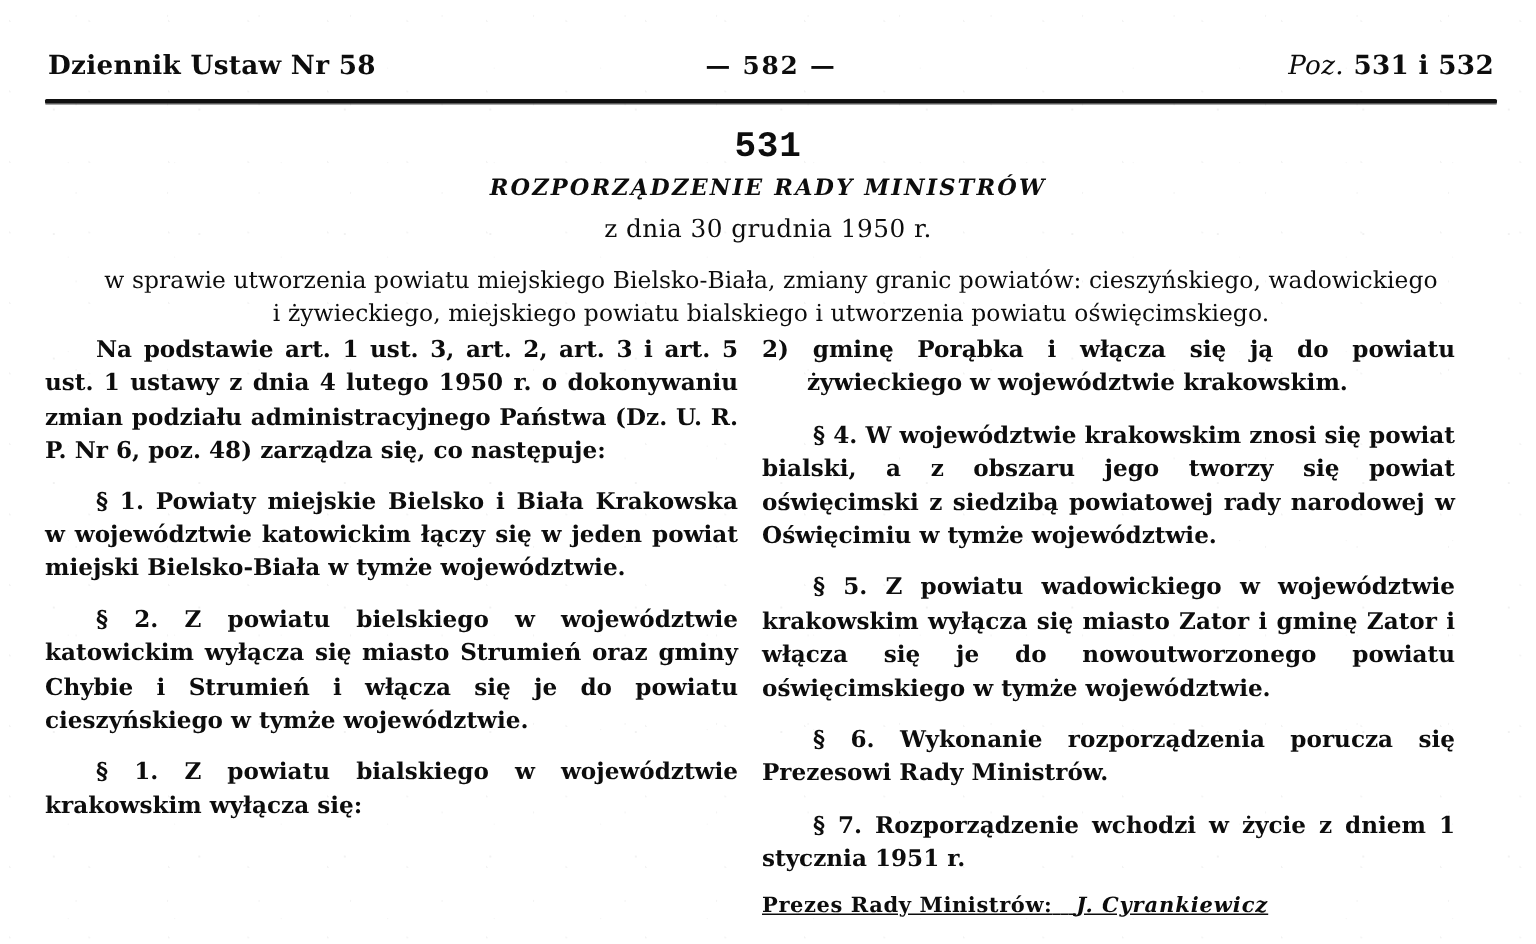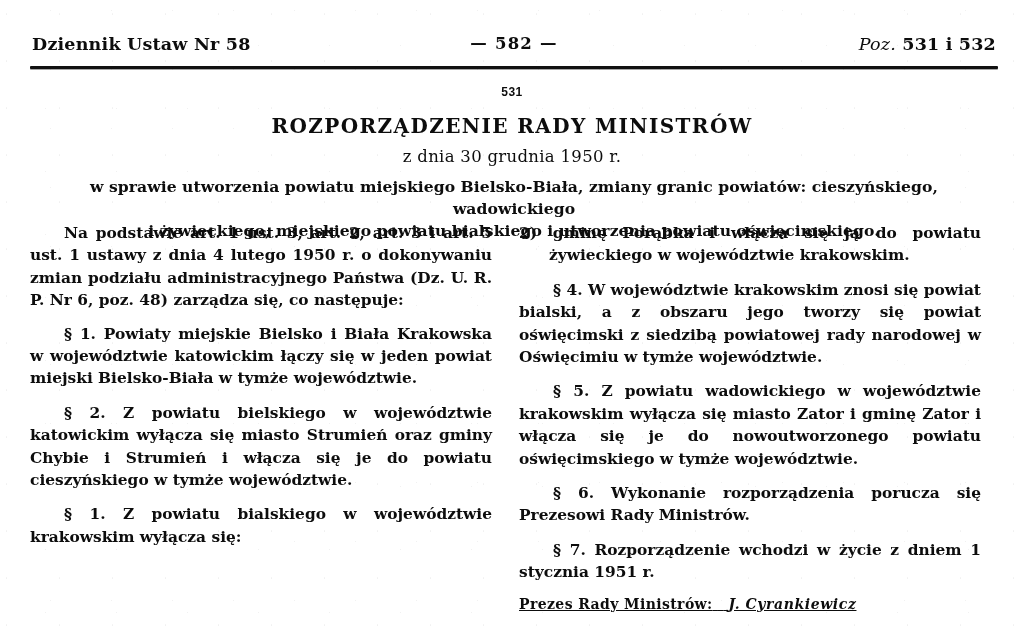--- a/index.html
+++ b/index.html
@@ -62,64 +62,65 @@
 
   
   .titleblock {
     position: absolute;
     top: 86px;
     left: 0;
     right: 0;
     text-align: center;
   }
   .act-number {
-    font-family: Liberation Sans, sans-serif;
-    font-weight: 700;
-    font-size: 12px;
+    font-family: Liberation Mono, monospace;
+    font-weight: 700;
+    font-size: 24px;
     letter-spacing: 0.5px;
     line-height: 1.1;
   }
   .act-title {
-    margin-top: 15px;
-    font-family: "DejaVu Serif", "Liberation Serif", serif;
-    font-weight: 700;
-    font-size: 20px;
+    margin-top: 4px;
+    font-family: "DejaVu Serif", "Liberation Serif", serif;
+    font-weight: 700;
+    font-size: 15px;
     letter-spacing: 1.4px;
+    font-style: italic;
   }
   .act-date {
     margin-top: 9px;
     font-family: "DejaVu Serif", "Liberation Serif", serif;
     font-weight: 400;
     font-size: 16.5px;
     letter-spacing: 0.3px;
   }
 
   .act-subject {
     position: absolute;
     top: 176px;
     left: 36px;
     right: 32px;
     text-align: center;
     font-family: "DejaVu Serif", "Liberation Serif", serif;
-    font-weight: 700;
+    font-weight: 400;
     font-size: 15.6px;
     line-height: 1.42;
     letter-spacing: 0.05px;
   }
   .act-subject .l2 { display: block; }
 
   
   .columns {
     position: absolute;
     top: 222px;
     left: 30px;
     right: 26px;
     bottom: 6px;
     display: flex;
-    gap: 27px;
+    gap: 16px;
   }
   .col {
     width: 462px;
     flex: 0 0 462px;
   }
 
   p.para {
     margin: 0 0 12px 0;
     font-family: "DejaVu Serif", "Liberation Serif", serif;
     font-weight: 700;

